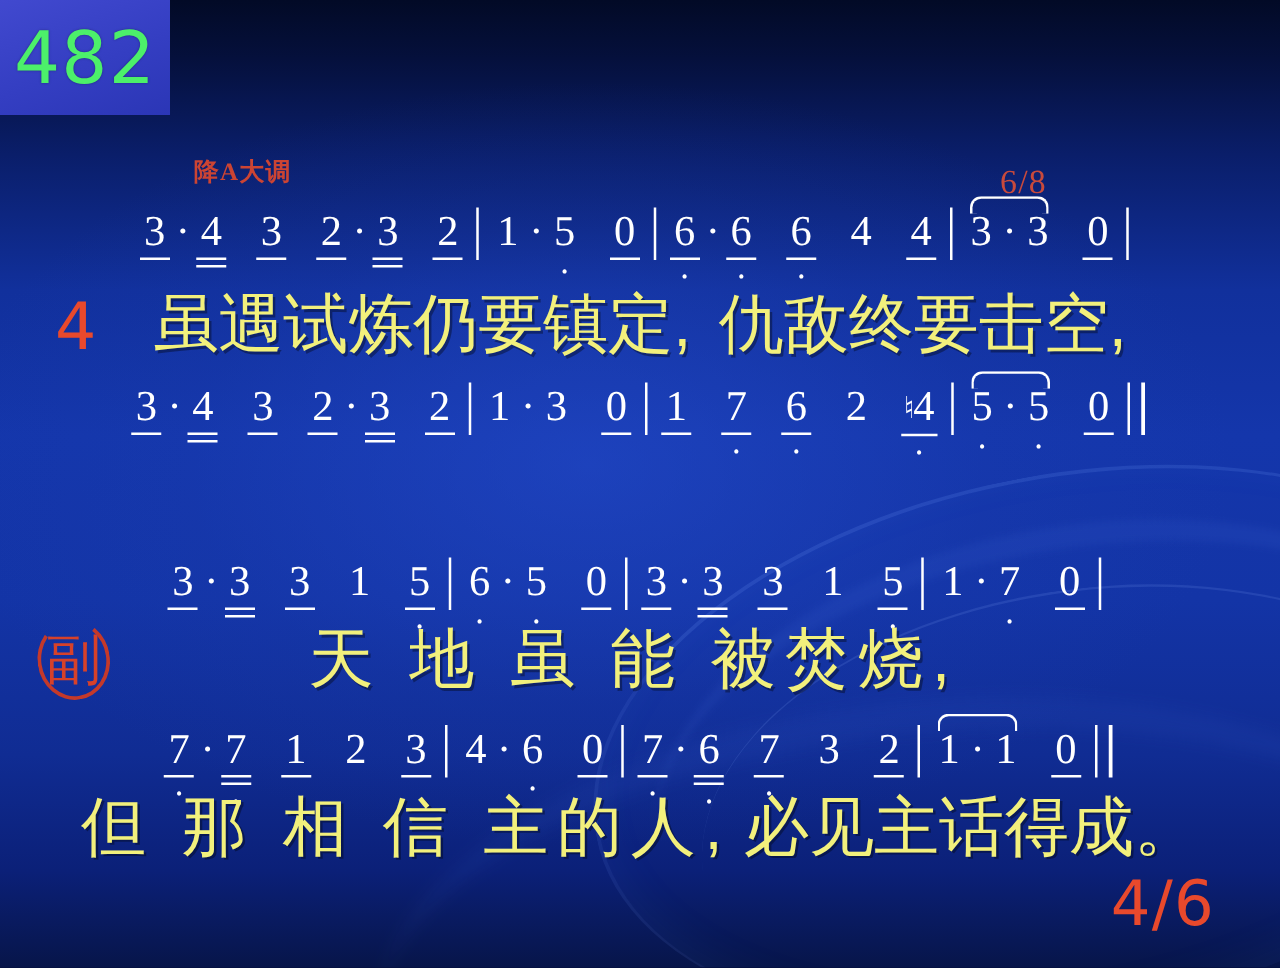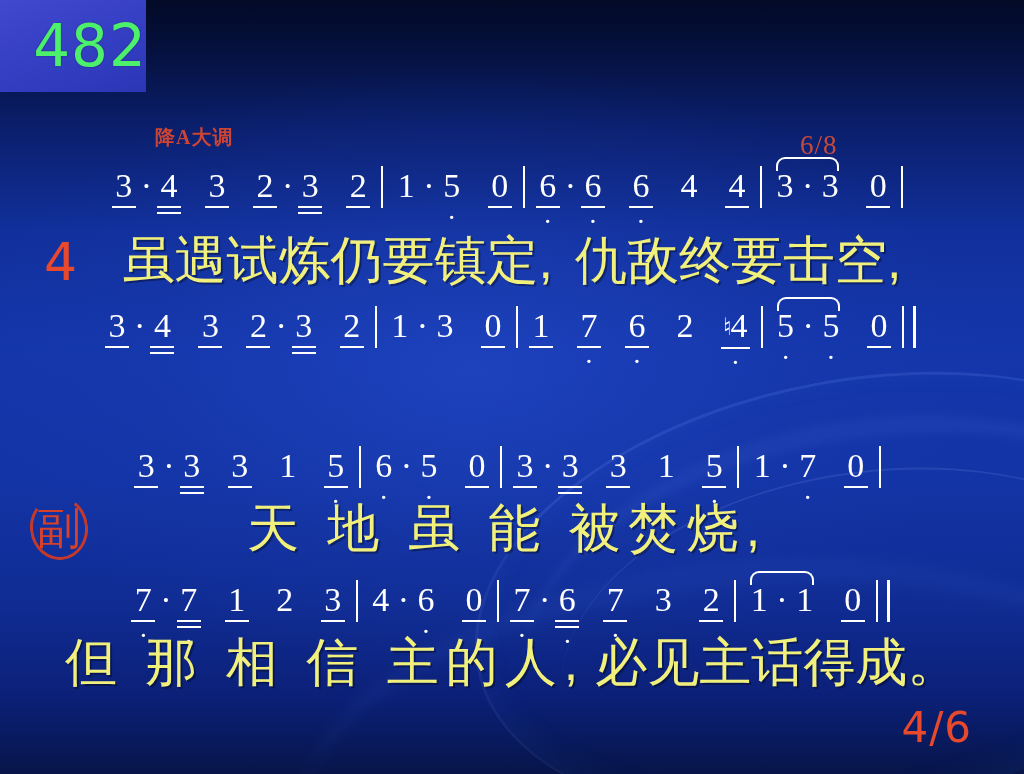--- a/index.html
+++ b/index.html
@@ -65,24 +65,24 @@
     left: 300px; top: 560px; width: 900px; height: 420px;
     border-top: 26px solid rgba(60,100,210,0.10);
     transform: rotate(-5deg);
     filter: blur(6px);
   }
 
   
   #hymn-badge {
     position: absolute;
     left: 0; top: 0;
-    width: 112px; height: 92px;
+    width: 136px; height: 92px;
     background: #3b44c8;
     background: linear-gradient(160deg, #4149cf 0%, #343ec2 55%, #2b36b6 100%);
-    display: flex; align-items: center; justify-content: center; padding-left: 34px;
+    display: flex; align-items: center; justify-content: center;
   }
   #hymn-badge .num {
     font-family: "DejaVu Sans", sans-serif;
     font-size: 58px;
     line-height: 1;
     color: #4cf06a;
     letter-spacing: 1px;
     text-shadow: 0 0 2px rgba(0,0,0,0.35);
   }
 
@@ -267,21 +267,21 @@
     border: 3px solid #c4392a;
     border-radius: 50%;
     border-top-color: transparent;
     transform: rotate(-8deg);
   }
 
   #page-indicator {
     position: absolute;
     right: 52px; bottom: 22px;
     font-family: "DejaVu Sans", sans-serif;
-    font-size: 42px;
+    font-size: 50px;
     color: #e8492c;
     letter-spacing: 1px;
   }
 </style>
 </head>
 <body>
 
 <div id="slide">
 
   <div id="bg-base"></div>

